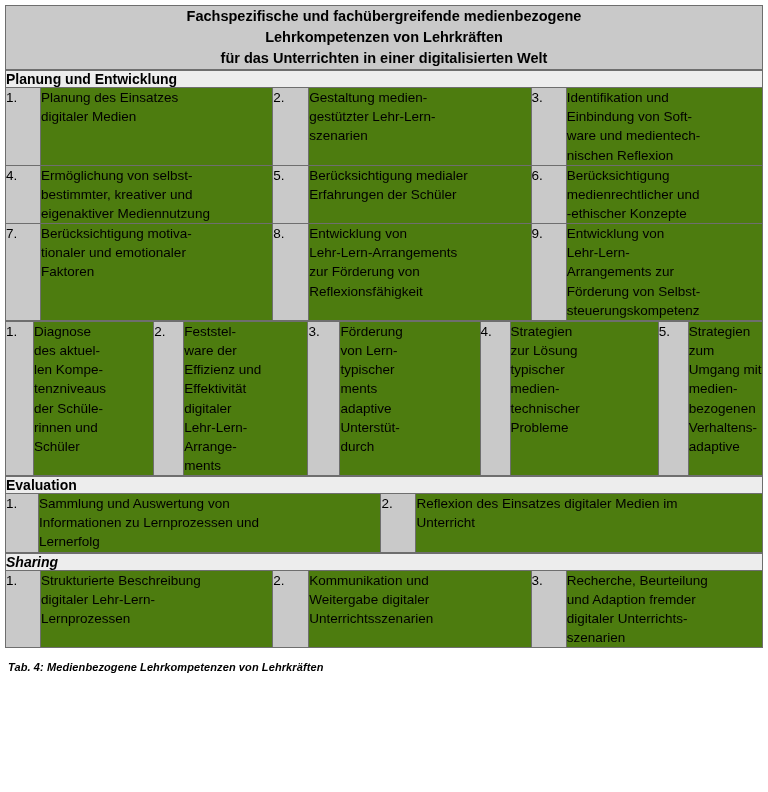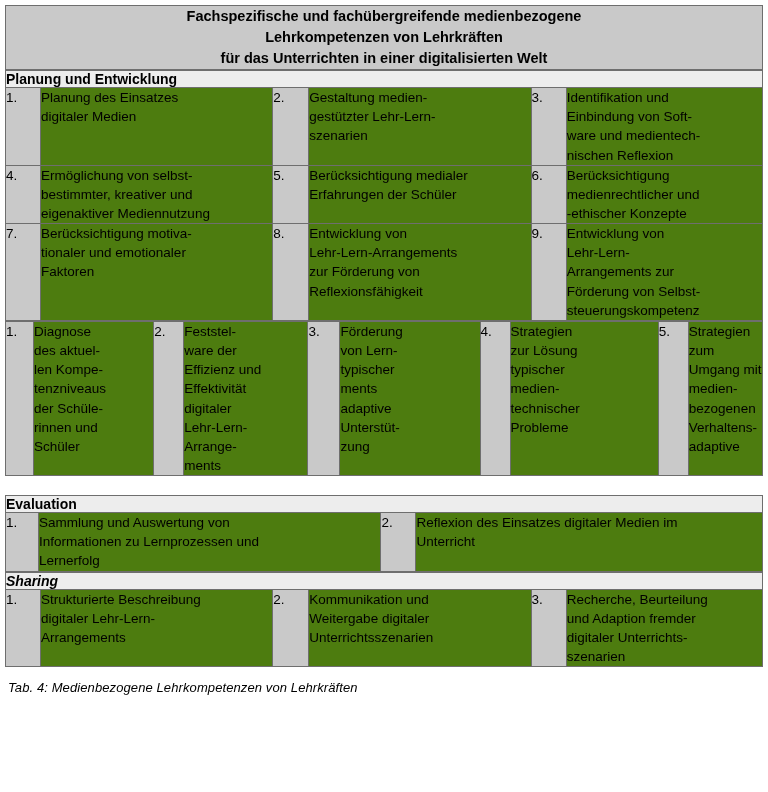--- a/index.html
+++ b/index.html
@@ -74,23 +74,23 @@
     font-size: 13.5px;
     line-height: 1.42;
     padding: 7px 8px 7px 9px;
     vertical-align: top;
   }
   .text-cell .ln { display: block; white-space: nowrap; }
 
   
   .caption {
     margin: 13px 0 12px 3px;
-    font-size: 13px;
+    font-size: 11px;
     font-style: italic;
-    font-weight: normal;
+    font-weight: bold;
     letter-spacing: 0.1px;
     white-space: nowrap;
   }
 </style>
 </head>
 <body>
 
 <div class="page">
 
   <table class="comp-table">
@@ -228,21 +228,21 @@
               <span class="ln">ments</span>
             </td>
             <td class="num-cell">3.</td>
             <td class="text-cell">
               <span class="ln">Förderung</span>
               <span class="ln">von Lern-</span>
               <span class="ln">typischer</span>
               <span class="ln">ments</span>
               <span class="ln">adaptive</span>
               <span class="ln">Unterstüt-</span>
-              <span class="ln">zung</span>
+              <span class="ln">durch</span>
             </td>
             <td class="num-cell">4.</td>
             <td class="text-cell">
               <span class="ln">Strategien</span>
               <span class="ln">zur Lösung</span>
               <span class="ln">typischer</span>
               <span class="ln">medien-</span>
               <span class="ln">technischer</span>
               <span class="ln">Probleme</span>
             </td>
@@ -252,21 +252,21 @@
               <span class="ln">zum</span>
               <span class="ln">Umgang mit</span>
               <span class="ln">medien-</span>
               <span class="ln">bezogenen</span>
               <span class="ln">Verhaltens-</span>
               <span class="ln">adaptive</span>
             </td>
           </tr>
         </tbody>
       </table>
-      <table class="comp-table" style="border-top: none; margin-top: 19px;">
+      <table class="comp-table" style="border-top: none;">
         <colgroup>
           <col style="width: 33px;">
           <col style="width: 342px;">
           <col style="width: 35px;">
           <col style="width: 346px;">
         </colgroup>
         <tbody>
           <tr>
             <td class="section-cell" colspan="4">Evaluation</td>
           </tr>
@@ -296,21 +296,21 @@
         </colgroup>
         <tbody>
           <tr>
             <td class="section-cell italic" colspan="6">Sharing</td>
           </tr>
           <tr>
             <td class="num-cell">1.</td>
             <td class="text-cell">
               <span class="ln">Strukturierte Beschreibung</span>
               <span class="ln">digitaler Lehr-Lern-</span>
-              <span class="ln">Arrangements</span>
+              <span class="ln">Lernprozessen</span>
             </td>
             <td class="num-cell">2.</td>
             <td class="text-cell">
               <span class="ln">Kommunikation und</span>
               <span class="ln">Weitergabe digitaler</span>
               <span class="ln">Unterrichtsszenarien</span>
             </td>
             <td class="num-cell">3.</td>
             <td class="text-cell">
               <span class="ln">Recherche, Beurteilung</span>

